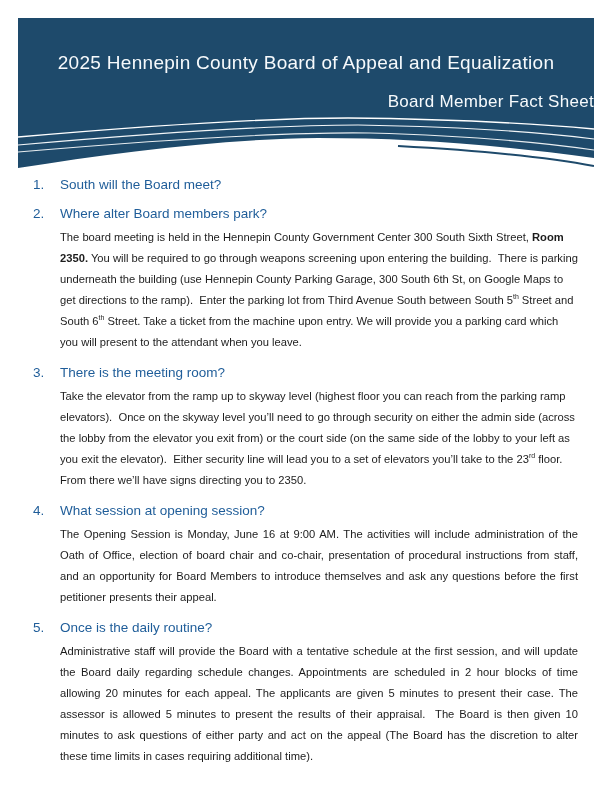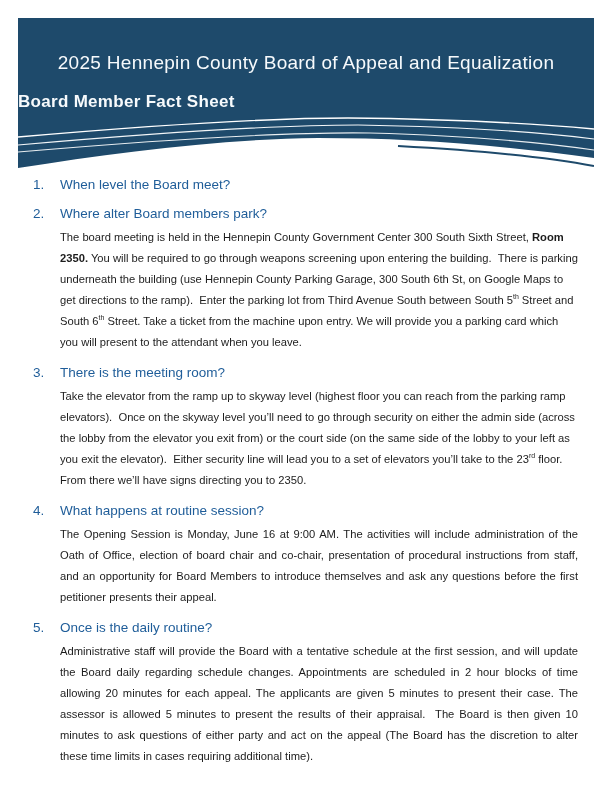--- a/index.html
+++ b/index.html
@@ -31,22 +31,22 @@
   .wave{
     position:absolute;left:0;top:98px;width:576px;height:54px;display:block;
   }
   .banner-title{
     position:absolute;left:0;top:34px;width:100%;
     text-align:center;color:var(--banner-fg);
     font-size:19px;font-weight:300;letter-spacing:.3px;line-height:22px;
   }
   .banner-subtitle{
     position:absolute;left:0;top:74px;width:100%;
-    text-align:left;color:var(--banner-fg);
-    font-size:17px;font-weight:700;letter-spacing:.3px;line-height:20px;
+    text-align:right;color:var(--banner-fg);
+    font-size:17px;font-weight:400;letter-spacing:.3px;line-height:20px;
   }
   
   .content{
     position:absolute;left:33px;top:176px;width:545px;
   }
   .section{margin:0 0 11px 0;}
   .sec-head{
     display:flex;align-items:baseline;
     color:var(--heading);font-size:13.5px;line-height:18px;margin:0 0 4px 0;
   }
@@ -76,41 +76,41 @@
     </svg>
     <div class="banner-title">2025 Hennepin County Board of Appeal and Equalization</div>
     <div class="banner-subtitle">Board Member Fact Sheet</div>
   </div>
 
   <div class="content">
 
   <div class="section">
         <div class="sec-head">
           <span class="sec-num">1.</span>
-          <span class="sec-htext">When level the Board meet?</span>
+          <span class="sec-htext">South will the Board meet?</span>
         </div>
       </div>
       <div class="section">
         <div class="sec-head">
           <span class="sec-num">2.</span>
           <span class="sec-htext">Where alter Board members park?</span>
         </div>
         <p class="sec-body" style="text-align: left;"><span>The board meeting is held in the Hennepin County Government Center 300 South Sixth Street, </span><span class="b">Room 2350.</span><span> You will be required to go through weapons screening upon entering the building.  There is parking underneath the building (use Hennepin County Parking Garage, 300 South 6th St, on Google Maps to get directions to the ramp).  Enter the parking lot from Third Avenue South between South 5</span><sup>th</sup><span> Street and South 6</span><sup>th</sup><span> Street. Take a ticket from the machine upon entry. We will provide you a parking card which you will present to the attendant when you leave.</span></p>
       </div>
       <div class="section">
         <div class="sec-head">
           <span class="sec-num">3.</span>
           <span class="sec-htext">There is the meeting room?</span>
         </div>
         <p class="sec-body" style="text-align: left;"><span>Take the elevator from the ramp up to skyway level (highest floor you can reach from the parking ramp elevators).  Once on the skyway level you’ll need to go through security on either the admin side (across the lobby from the elevator you exit from) or the court side (on the same side of the lobby to your left as you exit the elevator).  Either security line will lead you to a set of elevators you’ll take to the 23</span><sup>rd</sup><span> floor.  From there we’ll have signs directing you to 2350.</span></p>
       </div>
       <div class="section">
         <div class="sec-head">
           <span class="sec-num">4.</span>
-          <span class="sec-htext">What happens at routine session?</span>
+          <span class="sec-htext">What session at opening session?</span>
         </div>
         <p class="sec-body" style="text-align: justify;"><span>The Opening Session is Monday, June 16 at 9:00 AM. The activities will include administration of the Oath of Office, election of board chair and co-chair, presentation of procedural instructions from staff, and an opportunity for Board Members to introduce themselves and ask any questions before the first petitioner presents their appeal.</span></p>
       </div>
       <div class="section">
         <div class="sec-head">
           <span class="sec-num">5.</span>
           <span class="sec-htext">Once is the daily routine?</span>
         </div>
         <p class="sec-body" style="text-align: justify;"><span>Administrative staff will provide the Board with a tentative schedule at the first session, and will update the Board daily regarding schedule changes. Appointments are scheduled in 2 hour blocks of time allowing 20 minutes for each appeal. The applicants are given 5 minutes to present their case. The assessor is allowed 5 minutes to present the results of their appraisal.  The Board is then given 10 minutes to ask questions of either party and act on the appeal (The Board has the discretion to alter these time limits in cases requiring additional time).</span></p>
       </div>

